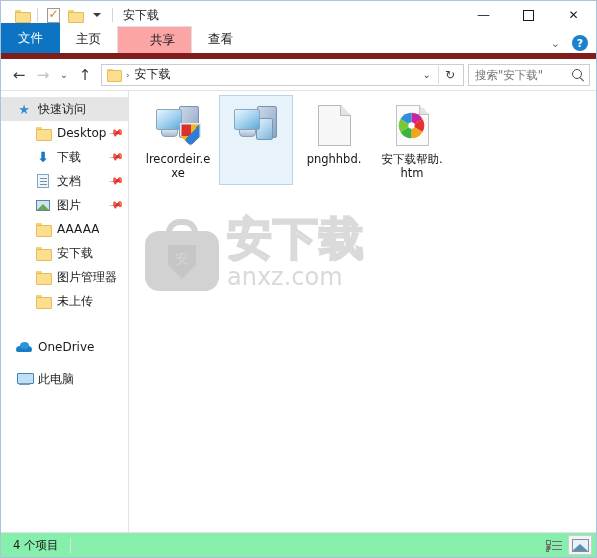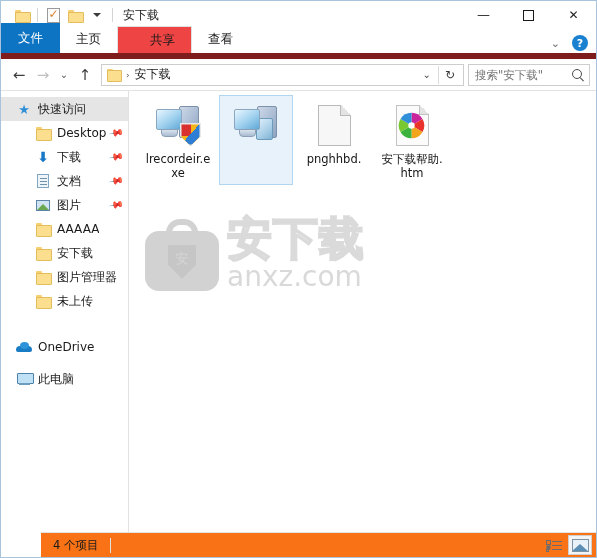--- a/index.html
+++ b/index.html
@@ -85,21 +85,21 @@
     font-size: 12.5px; color: #1a1a1a;
     background: transparent;
     white-space: nowrap;
   }
   .tab-file {
     background: #0d74c3; color: #ffffff; height: 30px;
     padding: 0 17px;
   }
   .tab-hover {
     border: 1px solid #e0e0e0; border-bottom: none;
-    background: #ef4444;
+    background: #fca5a5;
     padding-left: 32px;
   }
   #ribbon-right {
     position: absolute; right: 4px; bottom: 2px;
     display: flex; align-items: center; gap: 6px;
   }
   .chev-small { font-size: 11px; color: #6a6a6a; padding: 0 6px; }
   .help-icon {
     width: 16px; height: 16px; border-radius: 50%;
     background: #1a80d0; color: #fff; font-size: 11px; font-weight: bold;
@@ -303,21 +303,21 @@
     font-family: "DejaVu Sans", sans-serif;
   }
   .wm-text { display: flex; flex-direction: column; margin-left: 2px; }
   .wm-cn {
     font-size: 45px; line-height: 46px; font-weight: bold;
     color: transparent; -webkit-text-stroke: 2px #dadada;
     letter-spacing: 1px;
     font-family: "DejaVu Sans", "Liberation Sans", sans-serif;
   }
   .wm-en {
-    font-size: 28px; line-height: 30px; color: #d9d9d9;
+    font-size: 24px; line-height: 30px; color: #d9d9d9;
     letter-spacing: 0px; font-family: "DejaVu Sans", sans-serif;
   }
 
   #filegrid {
     position: relative; display: flex;
     padding: 4px 0 0 12px; gap: 4px;
   }
   .file-item {
     width: 74px; padding: 5px 2px 4px 2px;
     display: flex; flex-direction: column; align-items: center;
@@ -413,23 +413,22 @@
   }
   .pinwheel {
     position: absolute; left: 1px; top: 6px;
     width: 29px; height: 29px;
   }
 
   
   #statusbar {
     height: 24px; min-height: 25px;
     display: flex; align-items: center;
-    background: #f97316; border-top: 1px solid #e3e3e3;
+    background: #86efac; border-top: 1px solid #e3e3e3;
     padding: 0 4px 0 12px;
-    margin-left: 40px;
   }
   #status-text { font-size: 11.5px; color: #1a1a1a; }
   .status-sep { width: 1px; height: 15px; background: #e0e0e0; margin-left: 12px; }
   #viewbtns { margin-left: auto; display: flex; align-items: center; gap: 2px; }
   .viewbtn {
     width: 24px; height: 20px;
     display: flex; align-items: center; justify-content: center;
   }
   .viewbtn.active { border: 1px solid #cfcfcf; background: #f4f4f4; }
   .ic-details { width: 16px; height: 13px; position: relative; }

